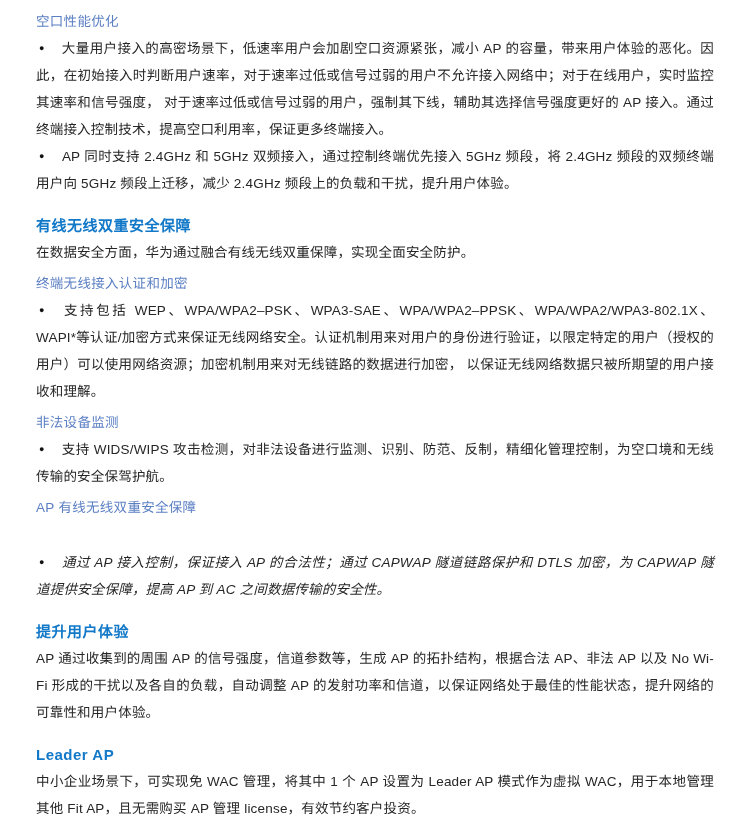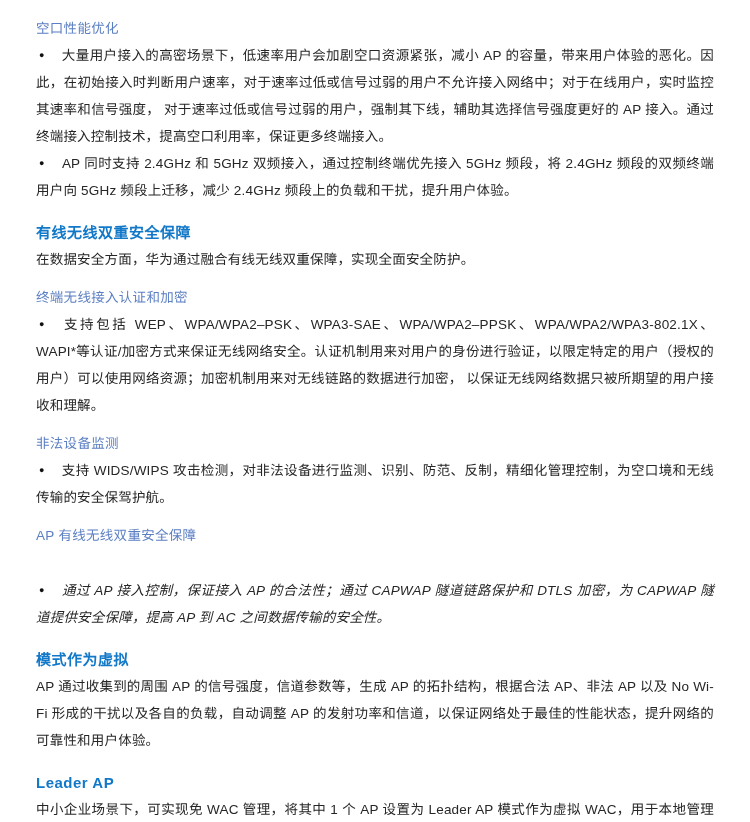--- a/index.html
+++ b/index.html
@@ -18,21 +18,21 @@
     box-sizing: border-box;
     width: 750px;
     min-height: 822px;
     padding: 4px 36px 8px 36px;
     background: #ffffff;
   }
   .sub-heading {
     font-size: 13.5px;
     font-weight: 400;
     line-height: 27px;
-    margin: 11px 0 0 0;
+    margin: 4px 0 0 0;
     color: #5b7fc3;
     letter-spacing: 0.3px;
   }
   .major-heading {
     font-size: 15px;
     font-weight: 700;
     line-height: 26px;
     margin: 16px 0 0 0;
     color: #1278c8;
     letter-spacing: 0.5px;
@@ -77,21 +77,21 @@
   <p class="body-para bullet-para"><span class="bullet">●</span><span>支持包括 WEP、WPA/WPA2–PSK、WPA3-SAE、WPA/WPA2–PPSK、WPA/WPA2/WPA3-802.1X、WAPI*等认证/加密方式来保证无线网络安全。认证机制用来对用户的身份进行验证，以限定特定的用户（授权的用户）可以使用网络资源；加密机制用来对无线链路的数据进行加密， 以保证无线网络数据只被所期望的用户接收和理解。</span></p>
 
   <h3 class="sub-heading">非法设备监测</h3>
 
   <p class="body-para bullet-para"><span class="bullet">●</span><span>支持 WIDS/WIPS 攻击检测，对非法设备进行监测、识别、防范、反制，精细化管理控制，为空口境和无线传输的安全保驾护航。</span></p>
 
   <h3 class="sub-heading">AP 有线无线双重安全保障</h3>
 
   <p class="body-para bullet-para pre-gap"><span class="bullet">●</span><span>通过 AP 接入控制，保证接入 AP 的合法性；通过 CAPWAP 隧道链路保护和 DTLS 加密，为 CAPWAP 隧道提供安全保障，提高 AP 到 AC 之间数据传输的安全性。</span></p>
 
-  <h2 class="major-heading">模式作为虚拟</h2>
+  <h2 class="major-heading">提升用户体验</h2>
 
   <p class="body-para">AP 通过收集到的周围 AP 的信号强度，信道参数等，生成 AP 的拓扑结构，根据合法 AP、非法 AP 以及 No Wi-Fi 形成的干扰以及各自的负载，自动调整 AP 的发射功率和信道，以保证网络处于最佳的性能状态，提升网络的可靠性和用户体验。</p>
 
   <h2 class="major-heading">Leader AP</h2>
 
   <p class="body-para">中小企业场景下，可实现免 WAC 管理，将其中 1 个 AP 设置为 Leader AP 模式作为虚拟 WAC，用于本地管理其他 Fit AP，且无需购买 AP 管理 license，有效节约客户投资。</p>
 
 </main>
 
 </body></html>

